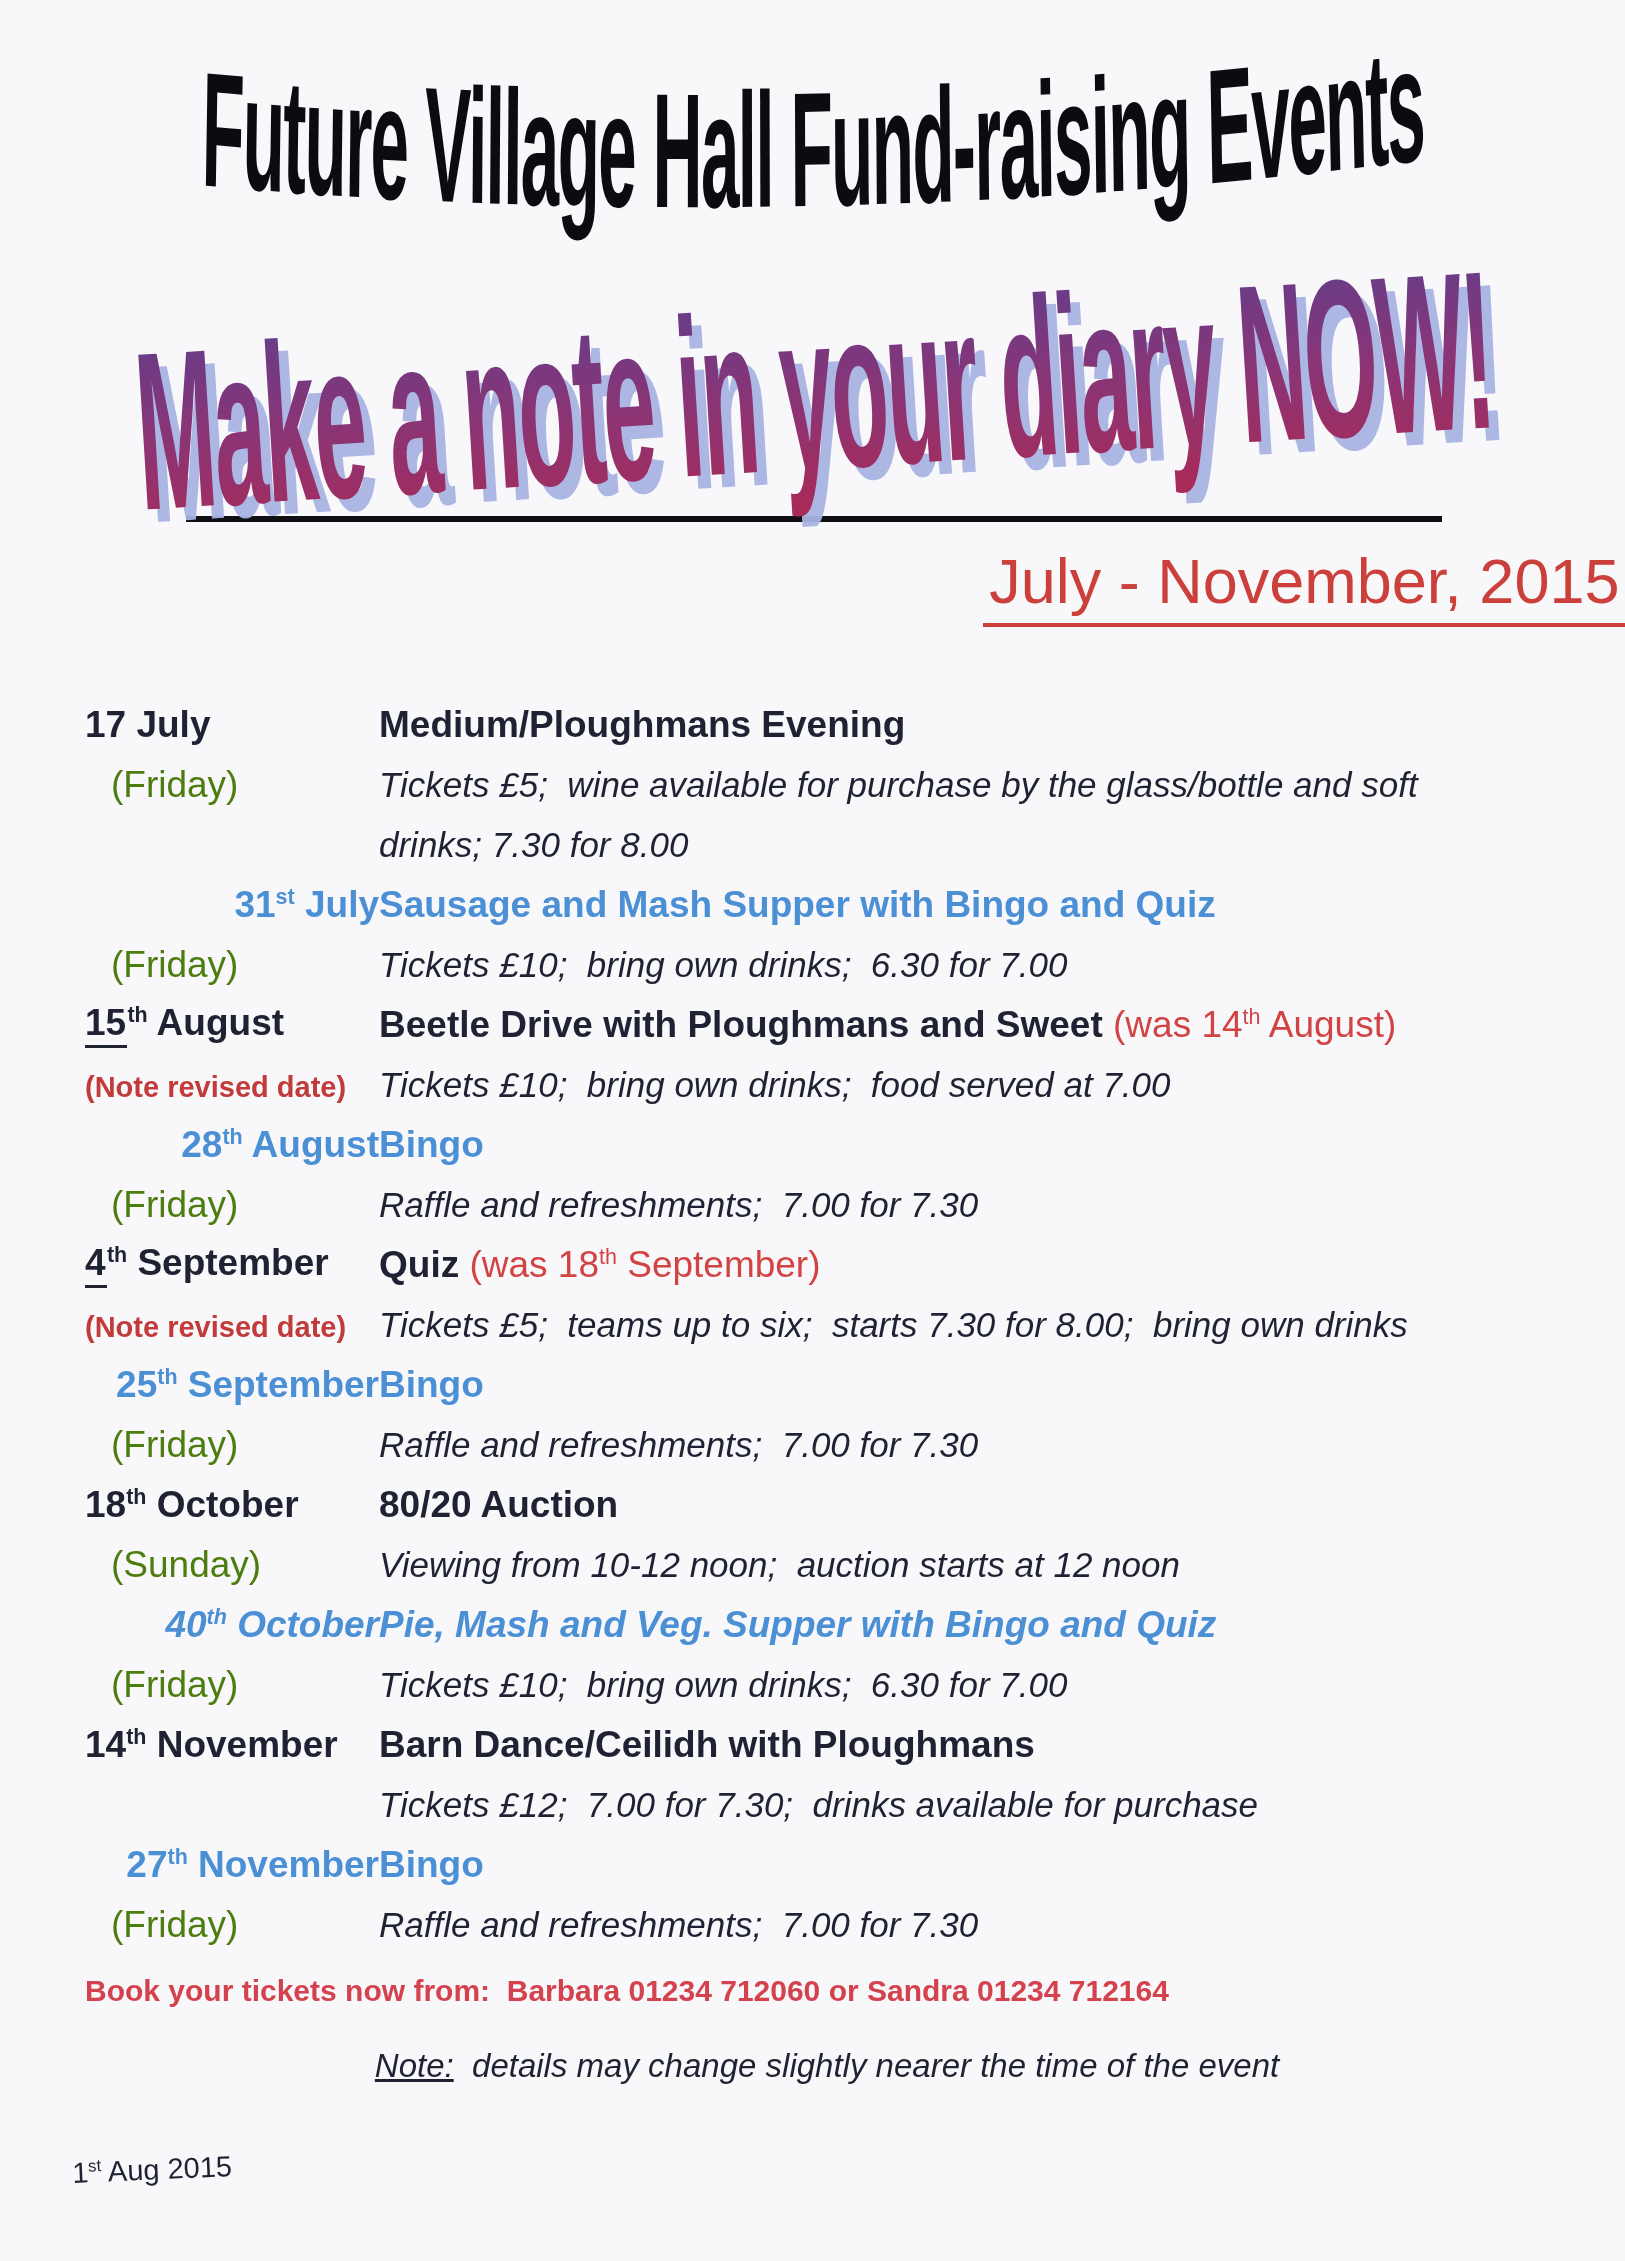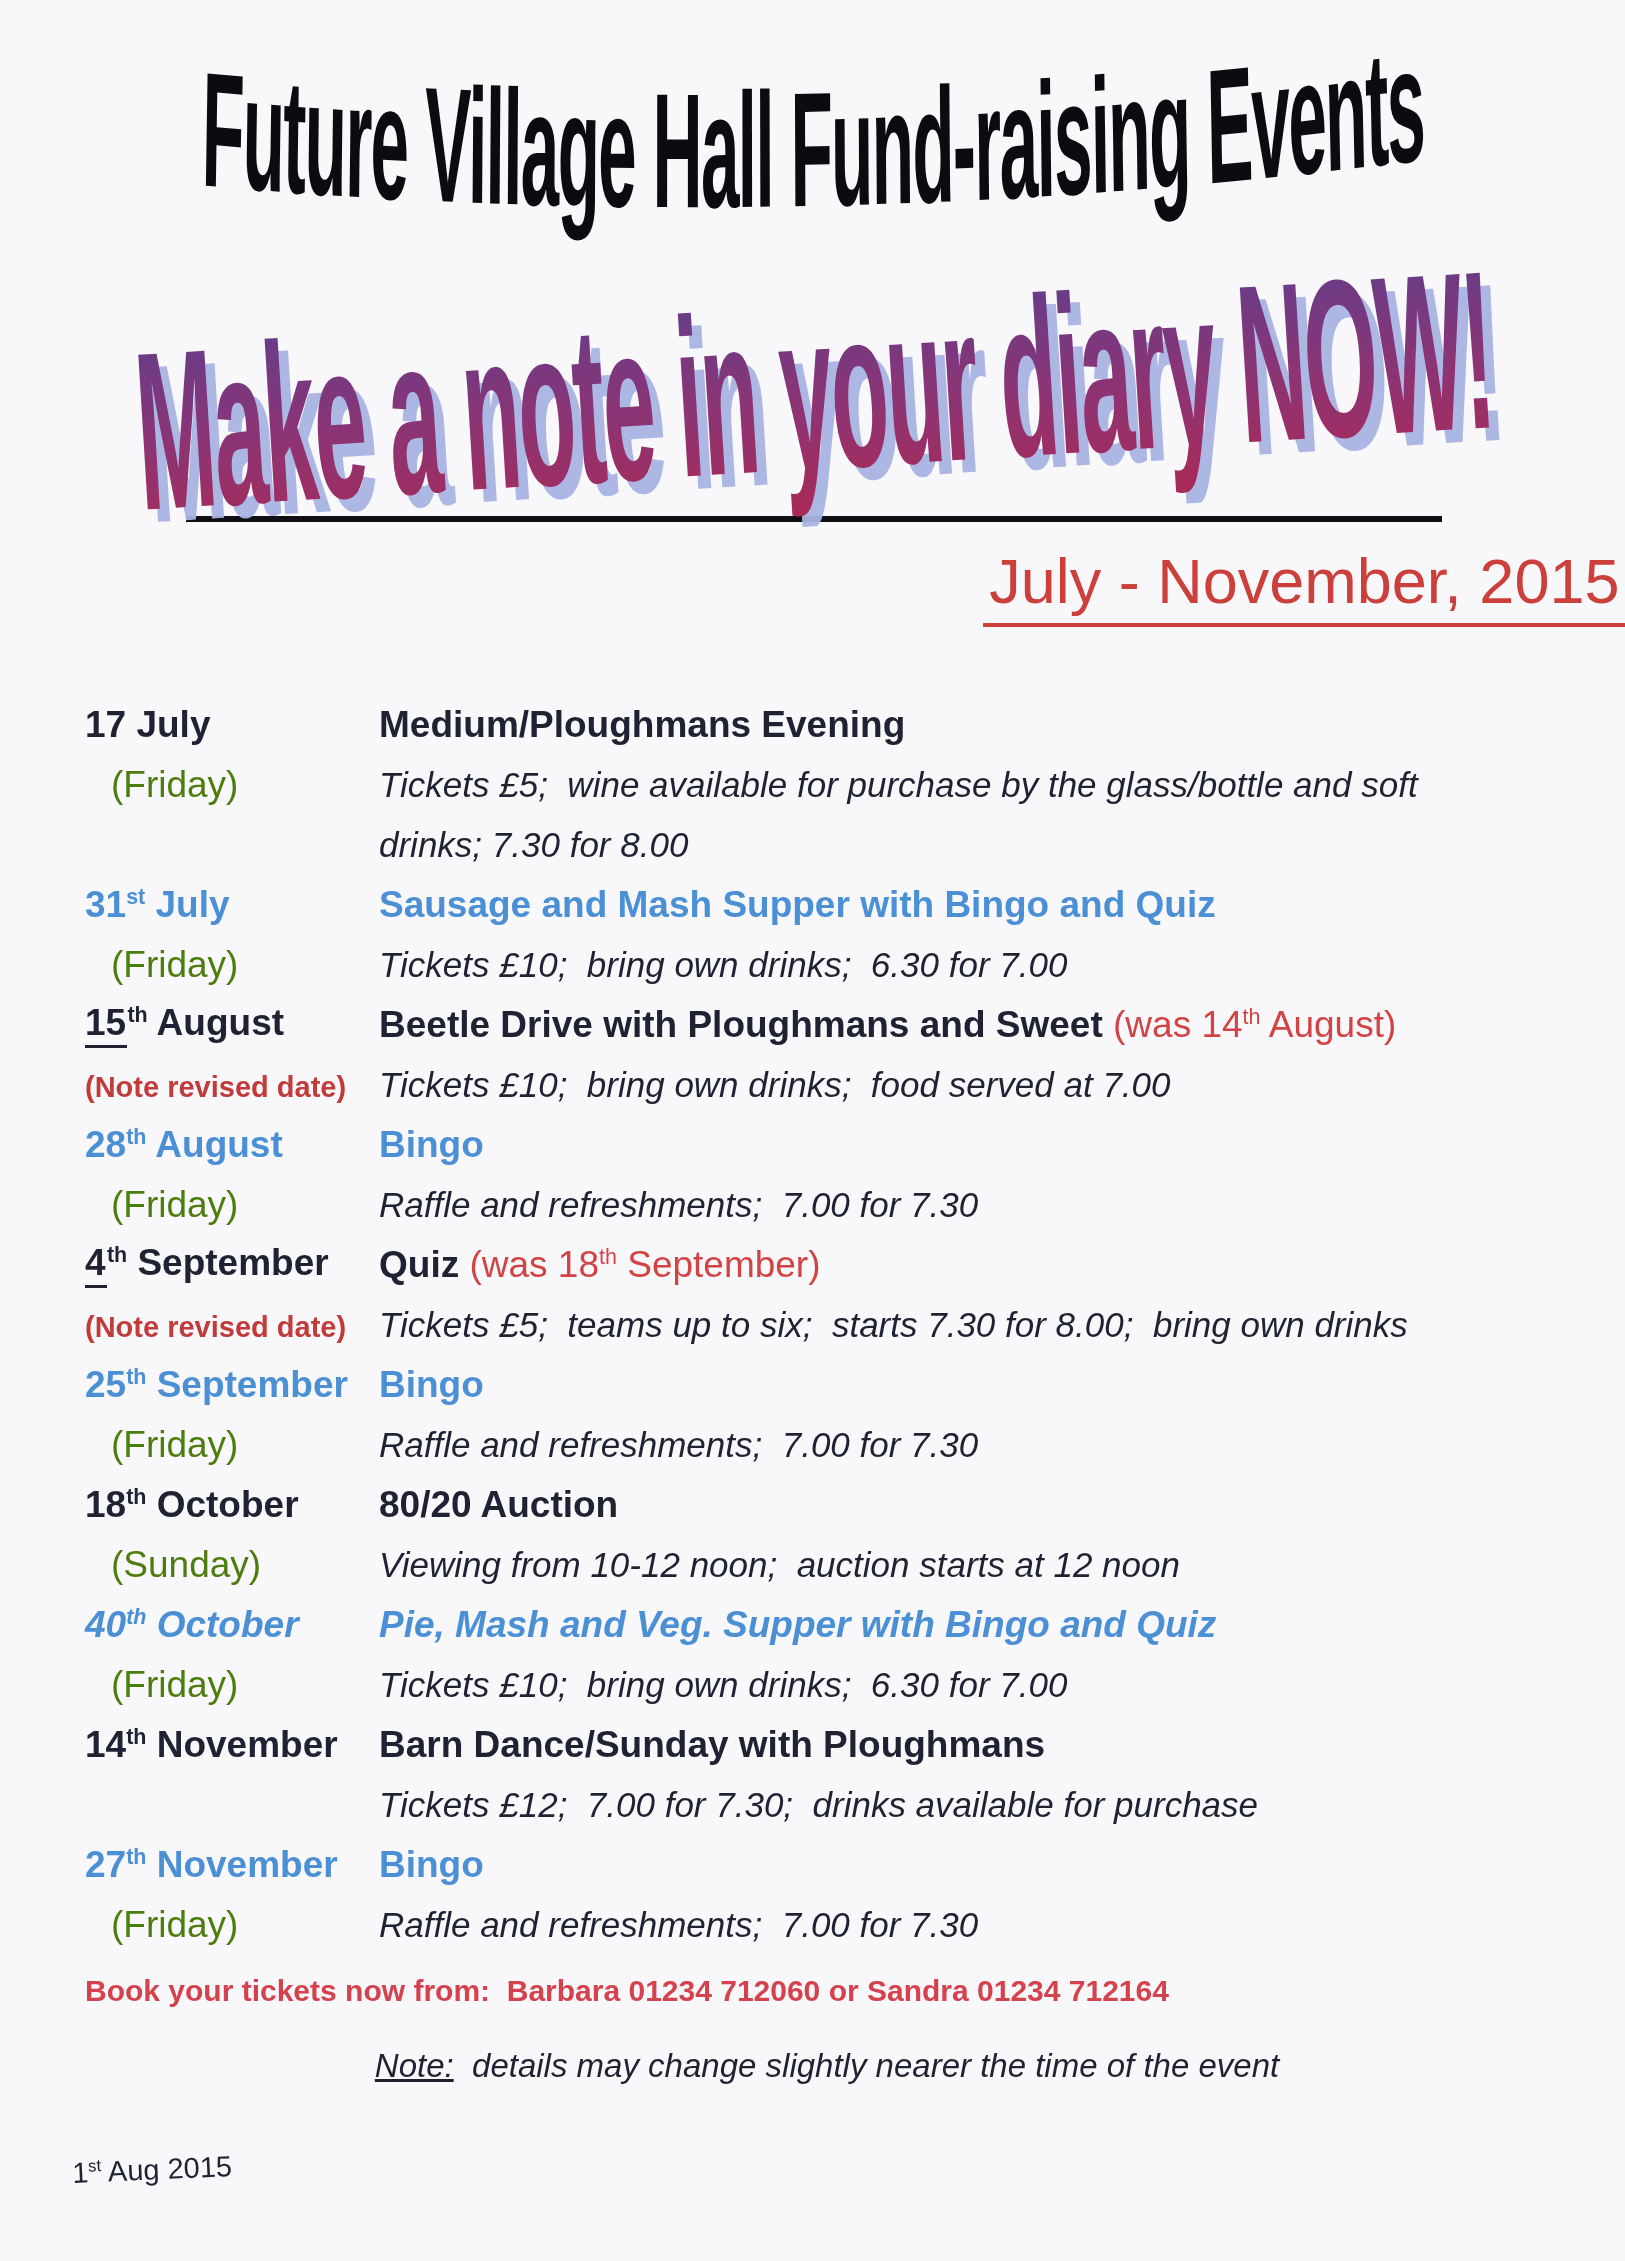--- a/index.html
+++ b/index.html
@@ -43,21 +43,21 @@
   }
   
   .events{margin:68px 91px 0 85px;}
   .ev-row{display:flex;align-items:center;min-height:60px;}
   .c-date{flex:0 0 294px;width:294px;font-size:37px;font-weight:bold;white-space:nowrap;}
   .c-title{font-size:37px;font-weight:bold;white-space:pre-wrap;}
   .c-detail{font-size:35px;font-style:italic;font-weight:normal;color:#1e2233;white-space:pre-wrap;}
   .day-note{padding-left:26px;font-size:37px;font-weight:normal;color:#4d7c0f;}
   .note-red{font-size:29px;font-weight:bold;color:#c23b3b;}
   .dark{color:#1e2233;}
-  .blue{color:#4b8fd5;}
+  .blue{color:#4b8fd5;text-align:right;}
   .italic{font-style:italic;}
   .suffix{font-weight:normal;color:#d24343;}
   sup{font-size:.58em;vertical-align:super;line-height:0;}
   .day.u{display:inline-block;border-bottom:3.9px solid currentColor;padding:0 1.3px 2px 0;line-height:1.05;}
   
   .booking{
     margin:6.5px 91px 0 85px;
     min-height:60px;display:flex;align-items:center;
     font-size:30px;font-weight:bold;color:#d4424e;white-space:pre-wrap;
   }
@@ -167,21 +167,21 @@
       <div class="ev-row">
         <div class="c-date blue italic"><span class="day">40</span><sup>th</sup> October</div>
         <div class="c-title blue italic"><span>Pie, Mash and Veg. Supper with Bingo and Quiz</span></div>
       </div>
       <div class="ev-row">
         <div class="c-date"><span class="day-note">(Friday)</span></div>
         <div class="c-detail">Tickets £10;  bring own drinks;  6.30 for 7.00</div>
       </div>
       <div class="ev-row">
         <div class="c-date dark"><span class="day">14</span><sup>th</sup> November</div>
-        <div class="c-title dark"><span>Barn Dance/Sunday with Ploughmans</span></div>
+        <div class="c-title dark"><span>Barn Dance/Ceilidh with Ploughmans</span></div>
       </div>
       <div class="ev-row">
         <div class="c-date"></div>
         <div class="c-detail">Tickets £12;  7.00 for 7.30;  drinks available for purchase</div>
       </div>
       <div class="ev-row">
         <div class="c-date blue"><span class="day">27</span><sup>th</sup> November</div>
         <div class="c-title blue"><span>Bingo</span></div>
       </div>
       <div class="ev-row">

